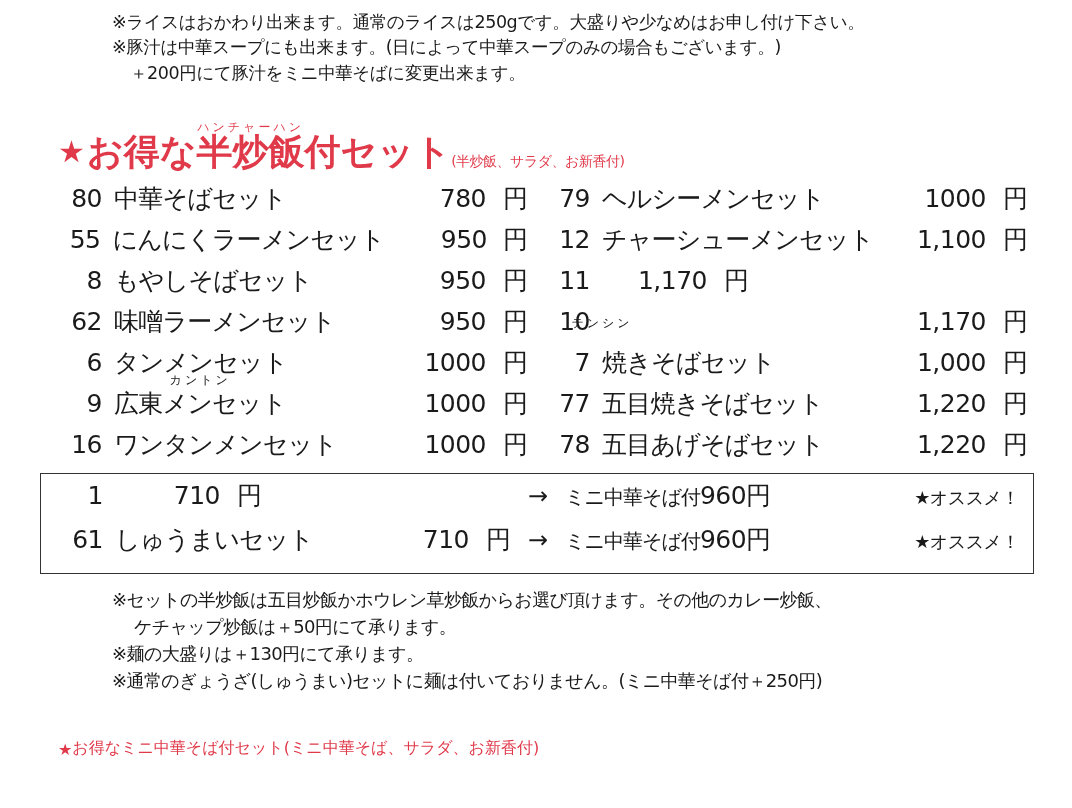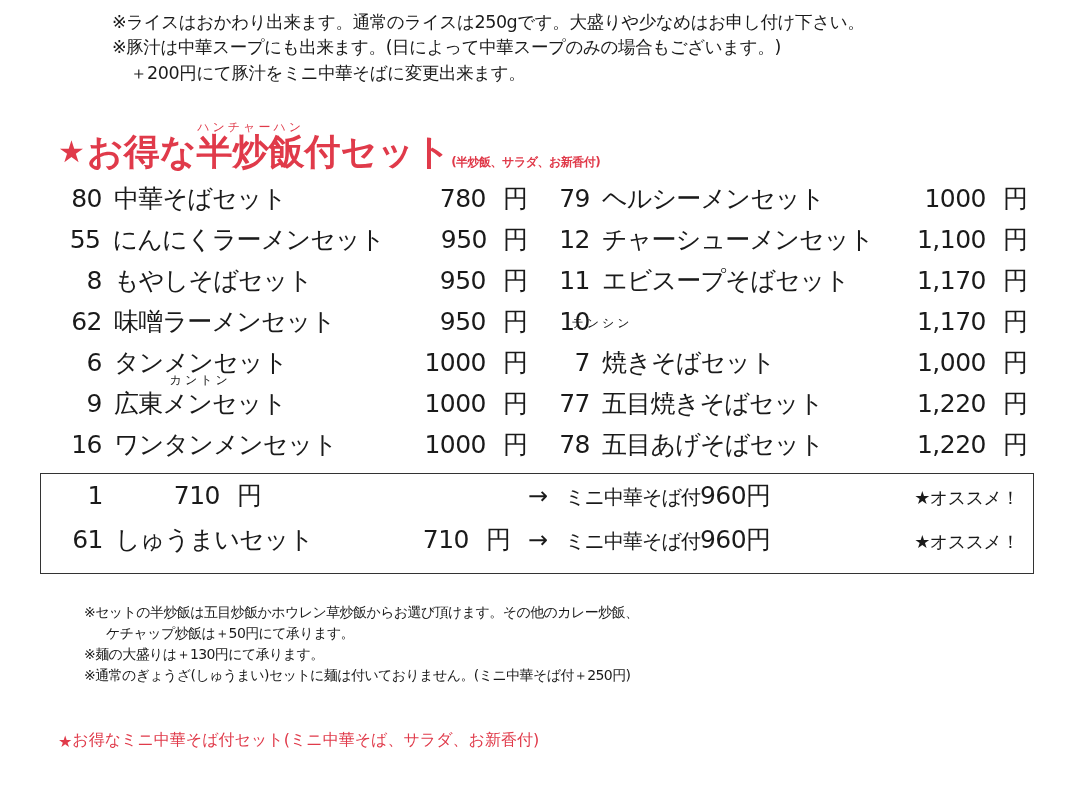--- a/index.html
+++ b/index.html
@@ -44,26 +44,25 @@
     position: relative;
     top: -3px;
   }
   .section-head .big {
     font-size: 36px;
     font-weight: bold;
     letter-spacing: 0px;
     line-height: 1;
   }
   .section-head .sub {
-    font-size: 12px;
+    font-size: 14px;
     line-height: 1;
     position: relative;
     top: -2px;
     letter-spacing: -0.5px;
-    font-weight: bold;
   }
   .furigana-wrap {
     position: relative;
     display: inline-block;
   }
   .furigana {
     position: absolute;
     top: -15px;
     left: 50%;
     transform: translateX(-50%);
@@ -138,23 +137,23 @@
   .reco {
     margin-left: auto;
     padding-right: 14px;
     font-size: 18px;
     white-space: nowrap;
     letter-spacing: -0.5px;
   }
   .boxed .col-left { width: 470px; }
 
   .notes-bottom {
-    margin-top: 28px;
-    padding-left: 84px;
-    font-size: 14px;
+    margin-top: 12px;
+    padding-left: 112px;
+    font-size: 18px;
     line-height: 1.5;
     letter-spacing: -0.6px;
   }
   .notes-bottom .nline { white-space: nowrap; }
   .indent1 { padding-left: 22px; }
 
   .section-head2 {
     margin-top: 44px;
     padding-left: 58px;
     color: #e03a4a;
@@ -216,21 +215,20 @@
 
   <div class="menu-row">
     <div class="col col-left">
       <span class="num">8</span>
       <span class="nm">もやしそばセット</span>
       <span class="price">950</span>
       <span class="yen">円</span>
     </div>
     <div class="col col-right">
       <span class="num">11</span>
-      <span class="nm">エビスープそばセット</span>
       <span class="price">1,170</span>
       <span class="yen">円</span>
     </div>
   </div>
 
   <div class="menu-row">
     <div class="col col-left">
       <span class="num">62</span>
       <span class="nm">味噌ラーメンセット</span>
       <span class="price">950</span>

